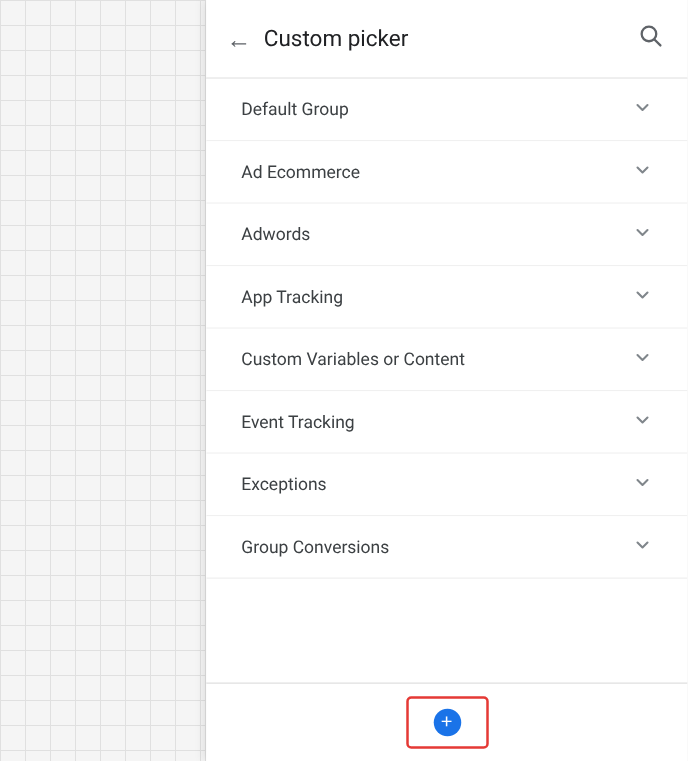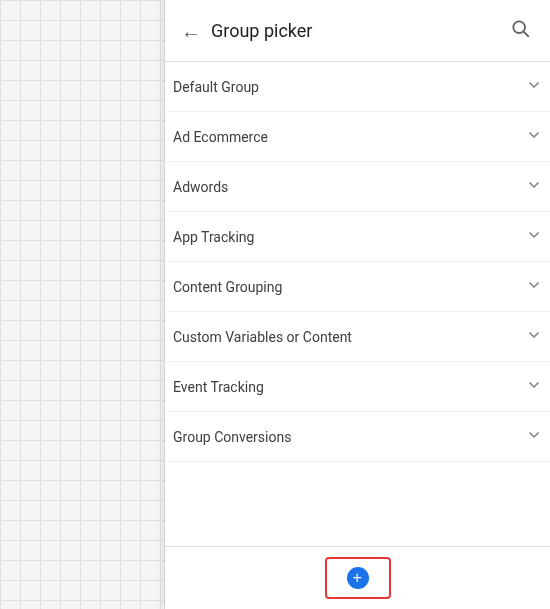--- a/index.html
+++ b/index.html
@@ -87,21 +87,21 @@
 
     .menu-list::-webkit-scrollbar-thumb {
       background: #ccc;
       border-radius: 3px;
     }
 
     .menu-item {
       display: flex;
       align-items: center;
       justify-content: space-between;
-      padding: 14px 8px;
+      padding: 14px 28px;
       border-bottom: 1px solid #f0f0f0;
       cursor: pointer;
       background: #fff;
       transition: background 0.15s;
       min-height: 50px;
     }
 
     .menu-item-label {
       font-size: 14px;
       color: #3c4043;
@@ -157,21 +157,21 @@
 </head>
 <body>
 
 <div class="left-panel"></div>
 
 <div class="right-panel">
 
   <div class="header">
     <div class="header-left">
       <span class="back-arrow">←</span>
-      <span class="header-title">Group picker</span>
+      <span class="header-title">Custom picker</span>
     </div>
     <button class="search-icon-btn">
       <svg width="20" height="20" viewBox="0 0 24 24" fill="none" stroke="#5f6368" stroke-width="2.2" stroke-linecap="round" stroke-linejoin="round">
         <circle cx="11" cy="11" r="7"></circle>
         <line x1="16.5" y1="16.5" x2="22" y2="22"></line>
       </svg>
     </button>
   </div>
 
   <div class="menu-list">
@@ -194,33 +194,33 @@
             <polyline points="6 9 12 15 18 9"></polyline>
           </svg></span>
       </div>
       <div class="menu-item">
         <span class="menu-item-label">App Tracking</span>
         <span class="chevron-down"><svg width="16" height="16" viewBox="0 0 24 24" fill="none" stroke="#80868b" stroke-width="2.5" stroke-linecap="round" stroke-linejoin="round">
             <polyline points="6 9 12 15 18 9"></polyline>
           </svg></span>
       </div>
       <div class="menu-item">
-        <span class="menu-item-label">Content Grouping</span>
-        <span class="chevron-down"><svg width="16" height="16" viewBox="0 0 24 24" fill="none" stroke="#80868b" stroke-width="2.5" stroke-linecap="round" stroke-linejoin="round">
-            <polyline points="6 9 12 15 18 9"></polyline>
-          </svg></span>
-      </div>
-      <div class="menu-item">
         <span class="menu-item-label">Custom Variables or Content</span>
         <span class="chevron-down"><svg width="16" height="16" viewBox="0 0 24 24" fill="none" stroke="#80868b" stroke-width="2.5" stroke-linecap="round" stroke-linejoin="round">
             <polyline points="6 9 12 15 18 9"></polyline>
           </svg></span>
       </div>
       <div class="menu-item">
         <span class="menu-item-label">Event Tracking</span>
+        <span class="chevron-down"><svg width="16" height="16" viewBox="0 0 24 24" fill="none" stroke="#80868b" stroke-width="2.5" stroke-linecap="round" stroke-linejoin="round">
+            <polyline points="6 9 12 15 18 9"></polyline>
+          </svg></span>
+      </div>
+      <div class="menu-item">
+        <span class="menu-item-label">Exceptions</span>
         <span class="chevron-down"><svg width="16" height="16" viewBox="0 0 24 24" fill="none" stroke="#80868b" stroke-width="2.5" stroke-linecap="round" stroke-linejoin="round">
             <polyline points="6 9 12 15 18 9"></polyline>
           </svg></span>
       </div>
       <div class="menu-item">
         <span class="menu-item-label">Group Conversions</span>
         <span class="chevron-down"><svg width="16" height="16" viewBox="0 0 24 24" fill="none" stroke="#80868b" stroke-width="2.5" stroke-linecap="round" stroke-linejoin="round">
             <polyline points="6 9 12 15 18 9"></polyline>
           </svg></span>
       </div>

